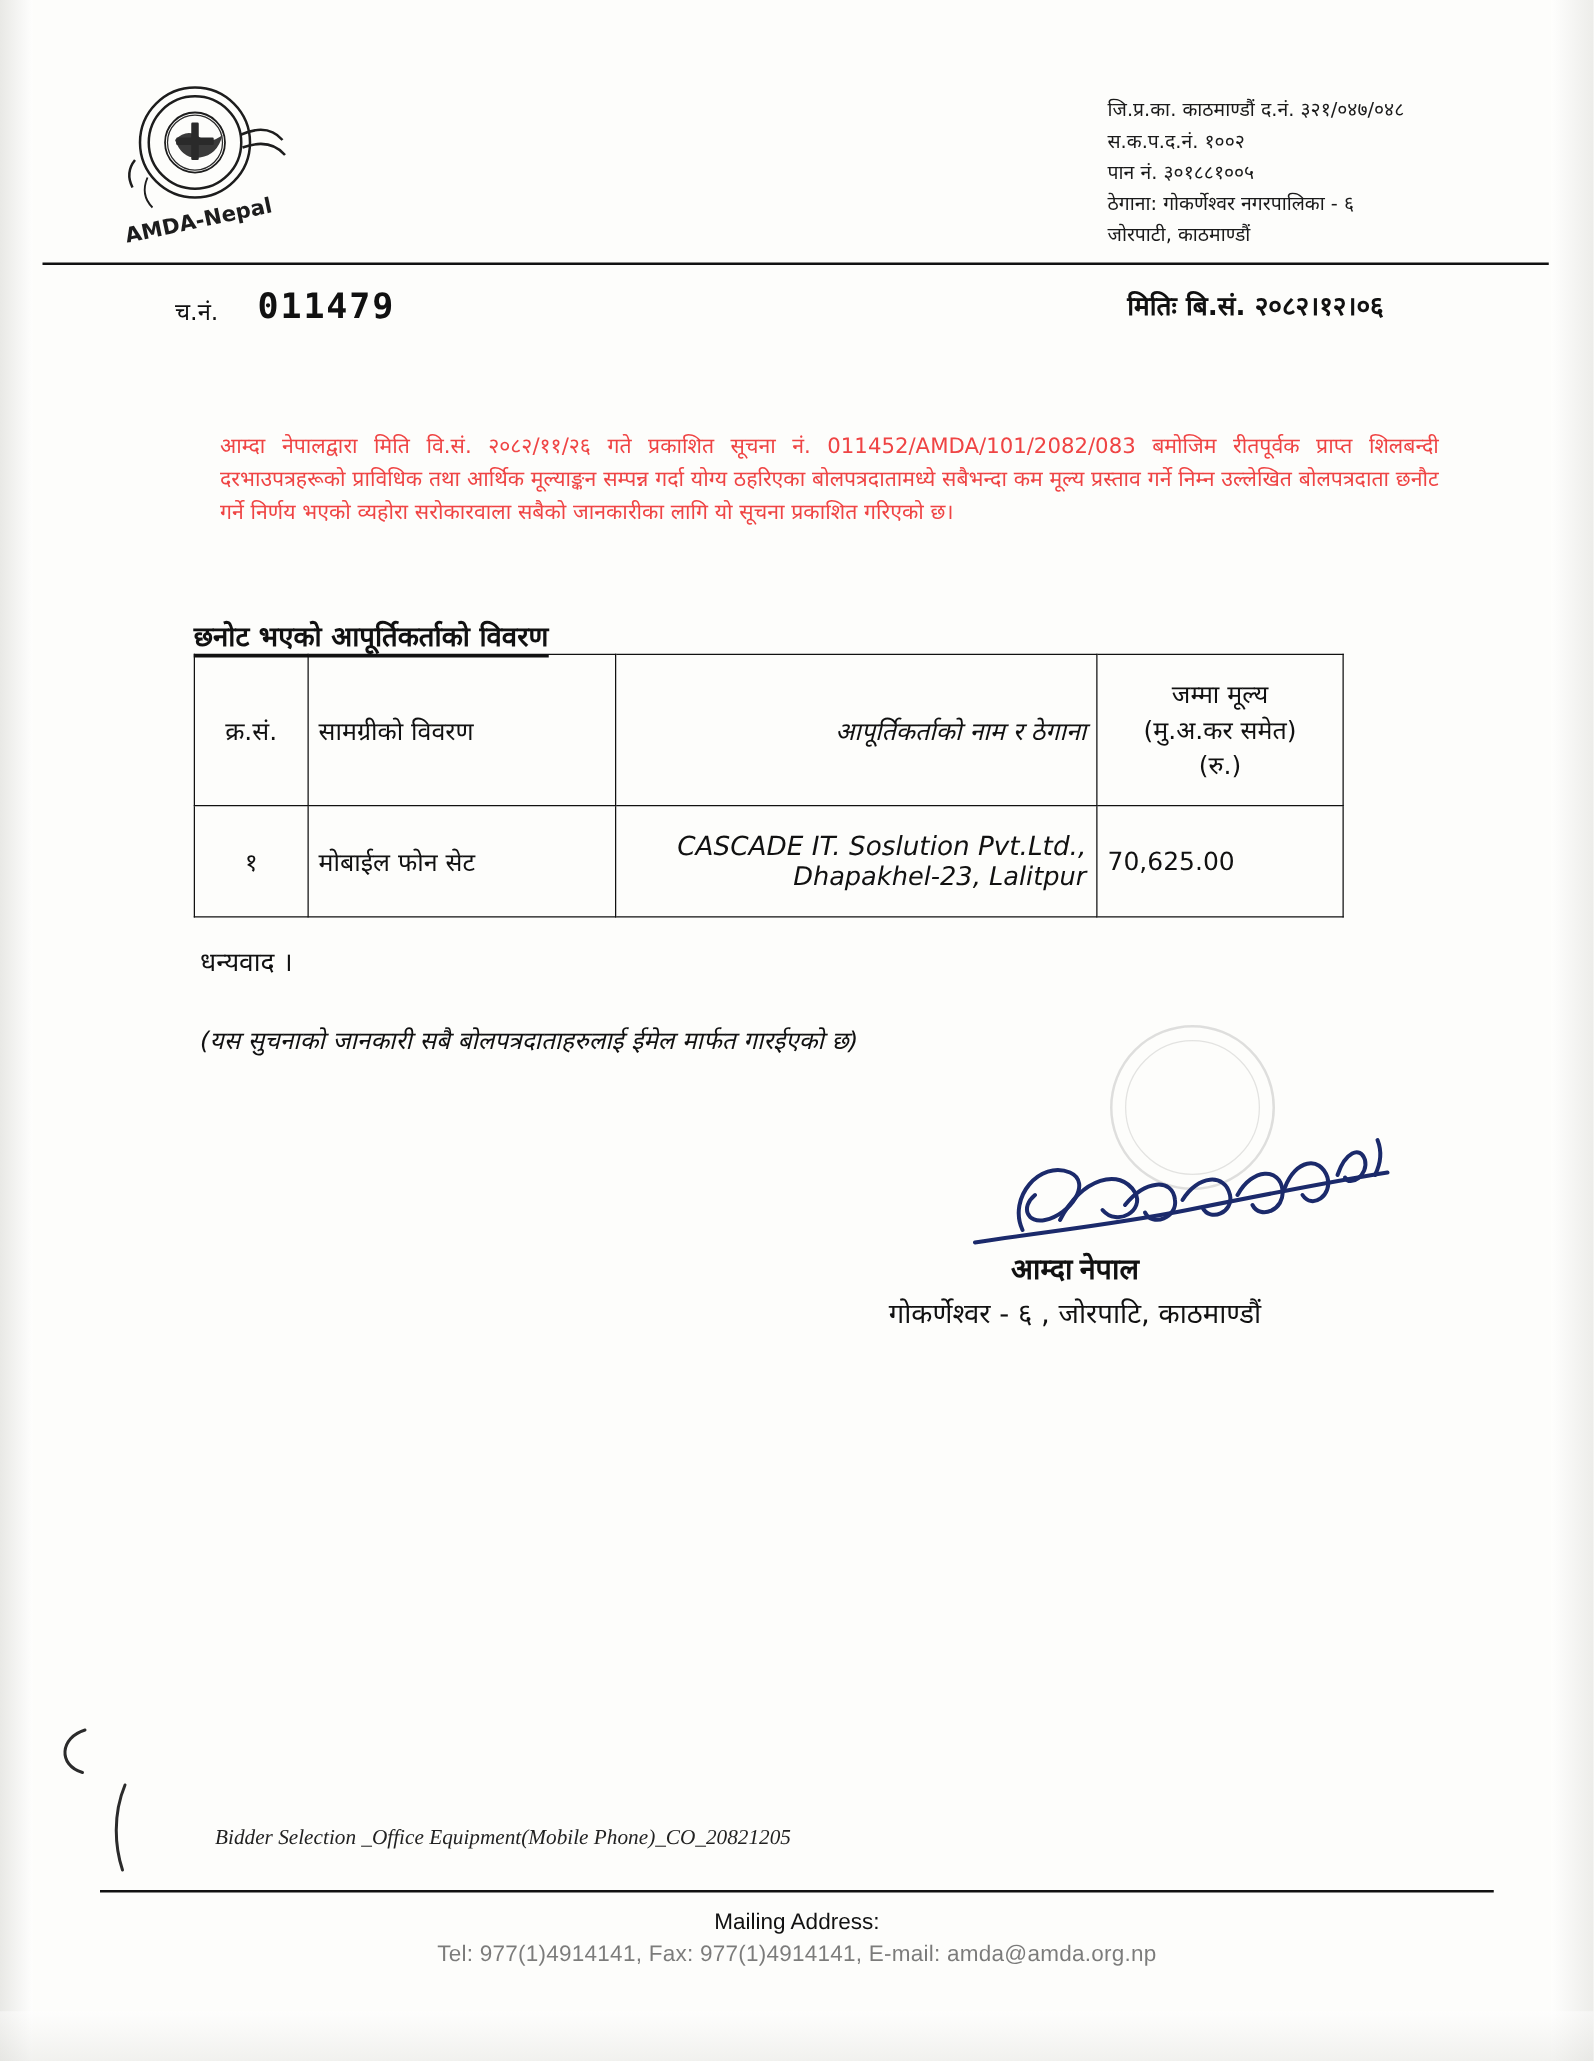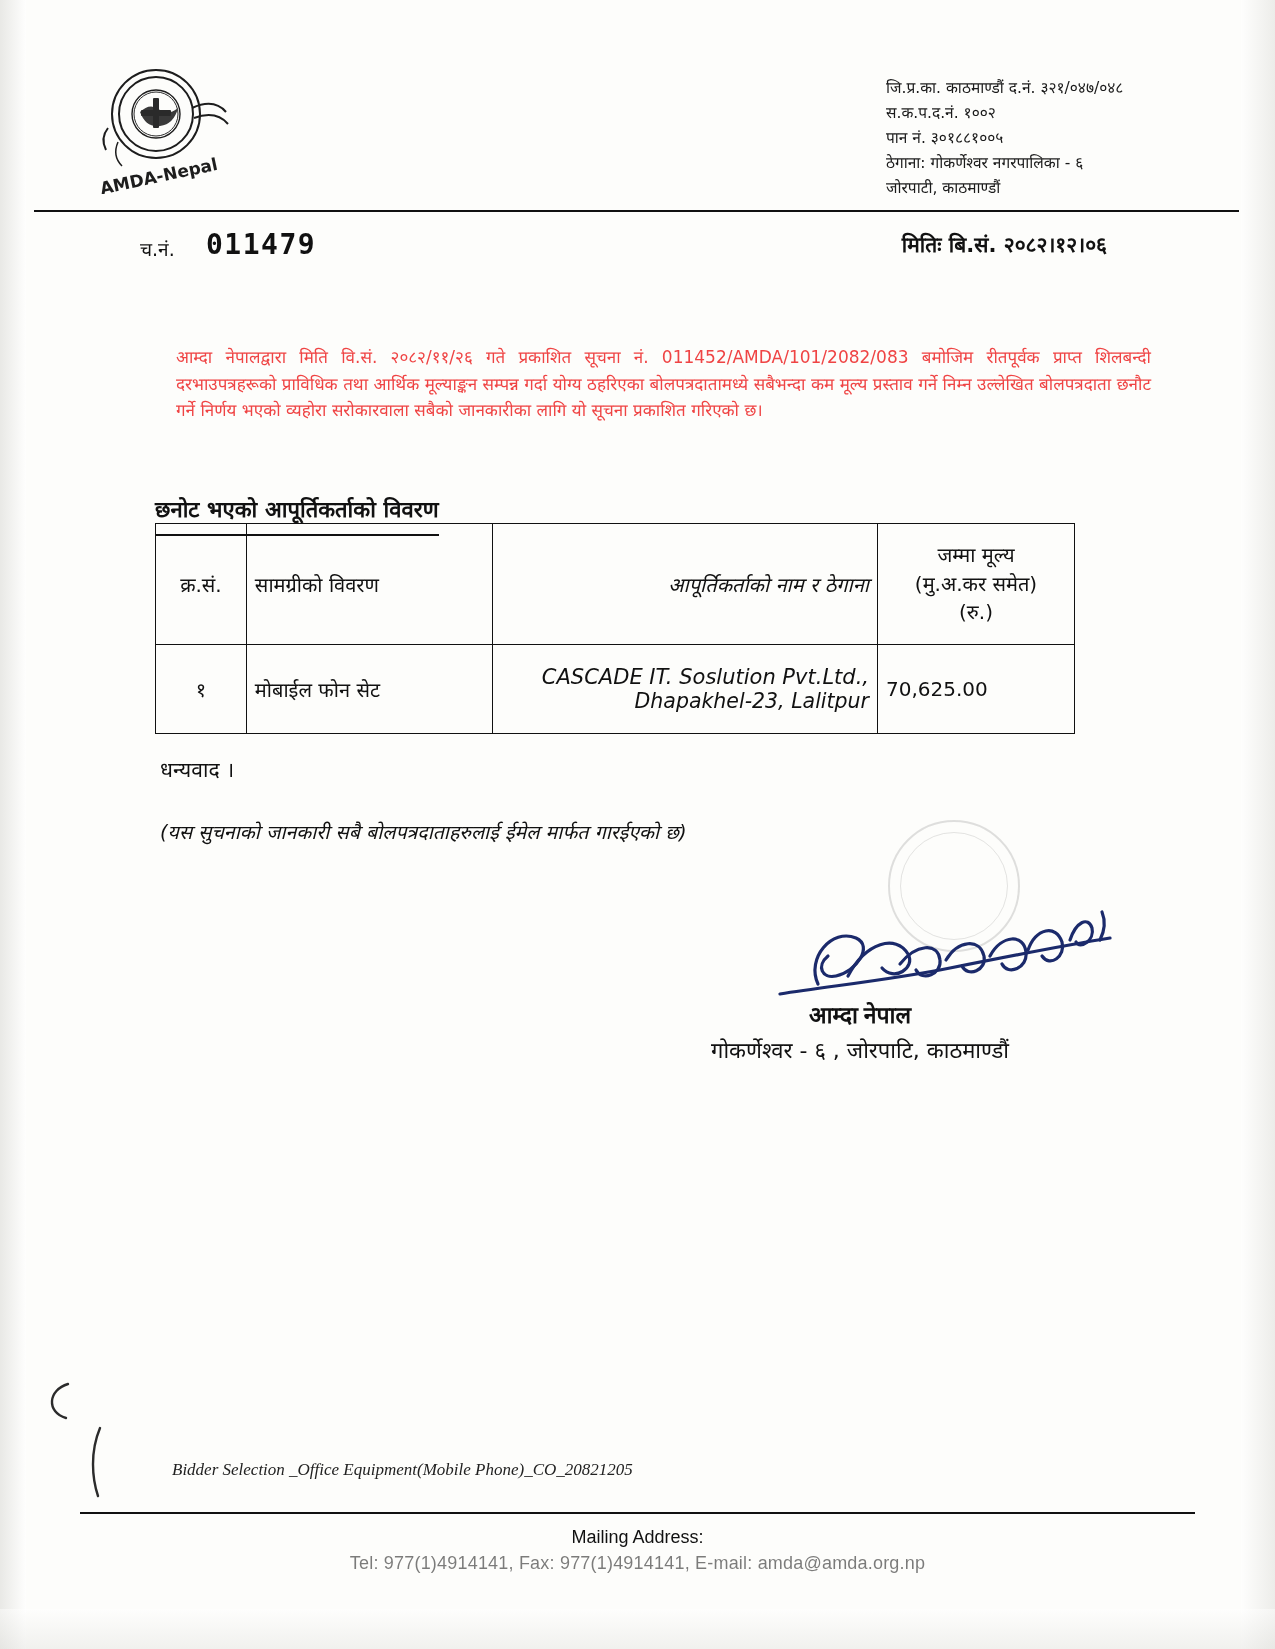--- a/index.html
+++ b/index.html
@@ -150,21 +150,21 @@
   
   .section-heading {
     position: absolute;
     top: 493px; left: 155px;
     font-family: "DejaVu Sans", sans-serif;
     font-size: 22px;
     font-weight: bold;
   }
   .section-heading span {
     border-bottom: 2px solid #111;
-    padding-bottom: 12px;
+    padding-bottom: 1px;
   }
 
   
   .tbl {
     position: absolute;
     top: 523px; left: 155px;
     width: 920px;
     border-collapse: collapse;
     font-family: "DejaVu Sans", sans-serif;
   }

